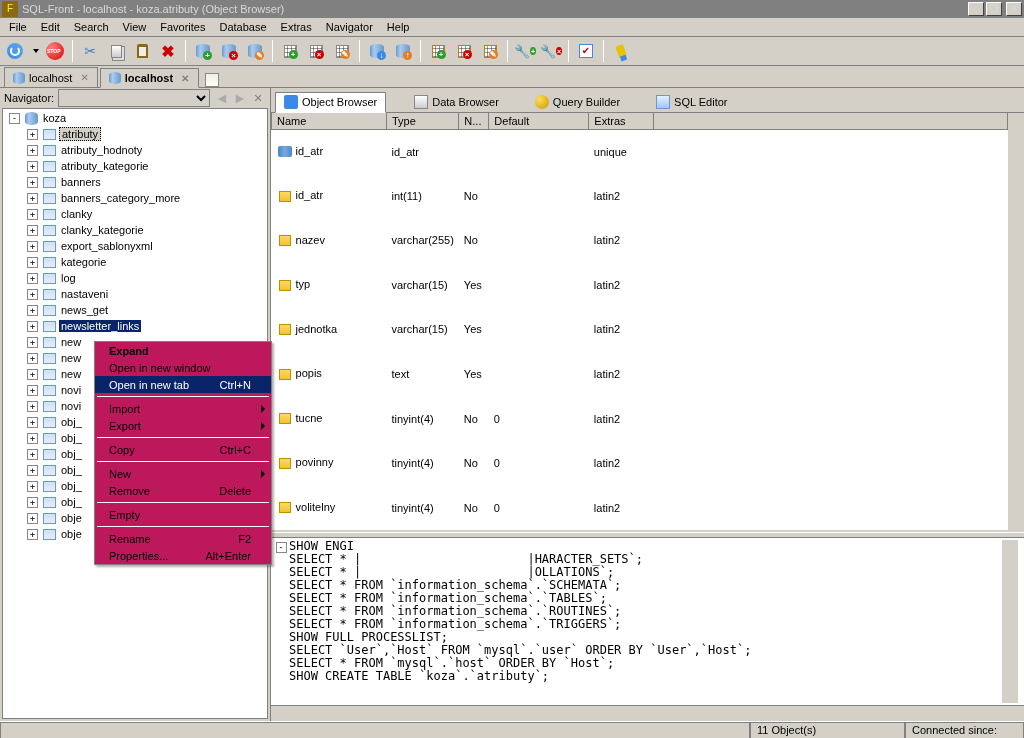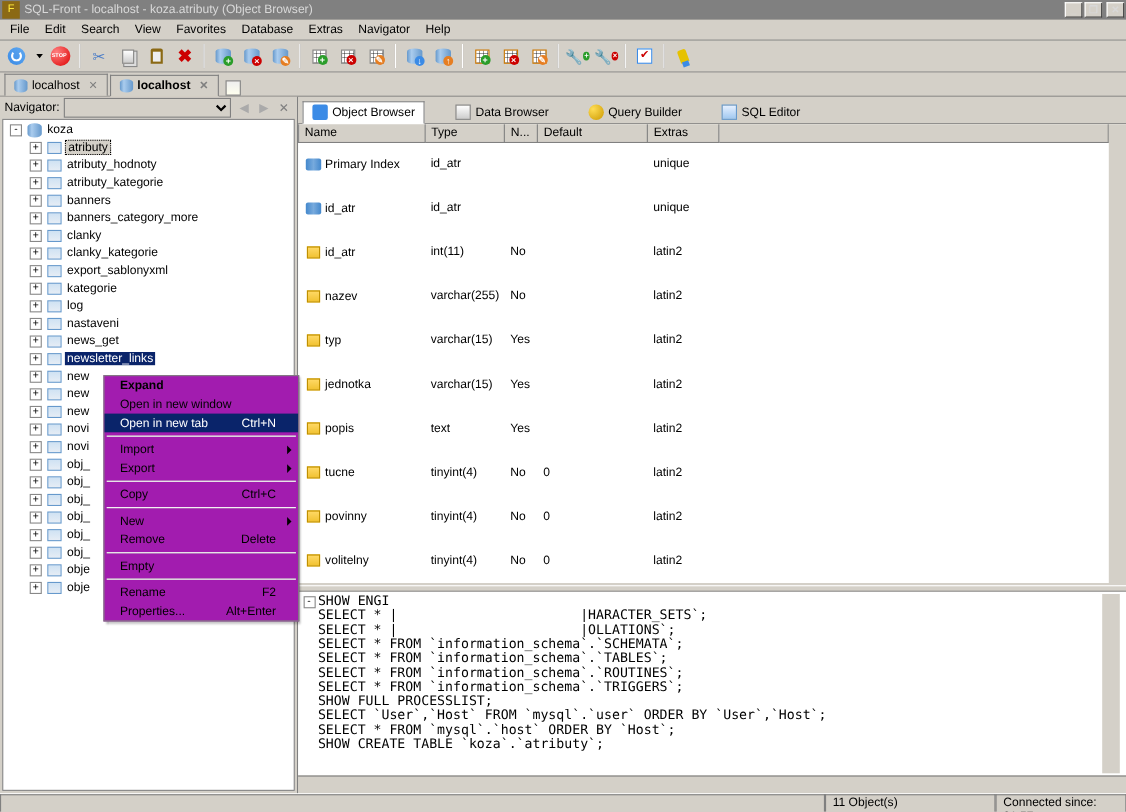--- a/index.html
+++ b/index.html
@@ -223,21 +223,21 @@
   .status-cell:first-child { flex:0 0 750px; }
   .status-cell:nth-child(2){ flex:0 0 155px;}
   .status-cell:last-child { flex:1;}
 
   
   .context-menu {
     position: absolute;
     left: 94px;
     top: 341px;
     width: 178px;
-    background: #a21caf;
+    background: #be185d;
     border: 1px solid #808080;
     box-shadow: 2px 2px 2px rgba(0,0,0,0.3);
     z-index: 100;
   }
   .ctx-item {
     display: flex;
     align-items: center;
     padding: 3px 20px 3px 14px;
     height: 17px;
     position: relative;
@@ -651,30 +651,20 @@
               <th style="width: 30px;">N...</th>
               <th style="width: 100px;">Default</th>
               <th style="width: 65px;">Extras</th>
               <th></th>
             </tr>
           </thead>
         <tbody id="grid-body">
             <tr>
               <td><span class="row-icon">
                   <span class="ri-index"></span>
-                </span> <span>Primary Index</span></td>
-              <td>id_atr</td>
-              <td></td>
-              <td></td>
-              <td>unique</td>
-              <td></td>
-            </tr>
-            <tr>
-              <td><span class="row-icon">
-                  <span class="ri-index"></span>
                 </span> <span>id_atr</span></td>
               <td>id_atr</td>
               <td></td>
               <td></td>
               <td>unique</td>
               <td></td>
             </tr>
             <tr>
               <td><span class="row-icon">
                   <span class="ri-col"></span>

